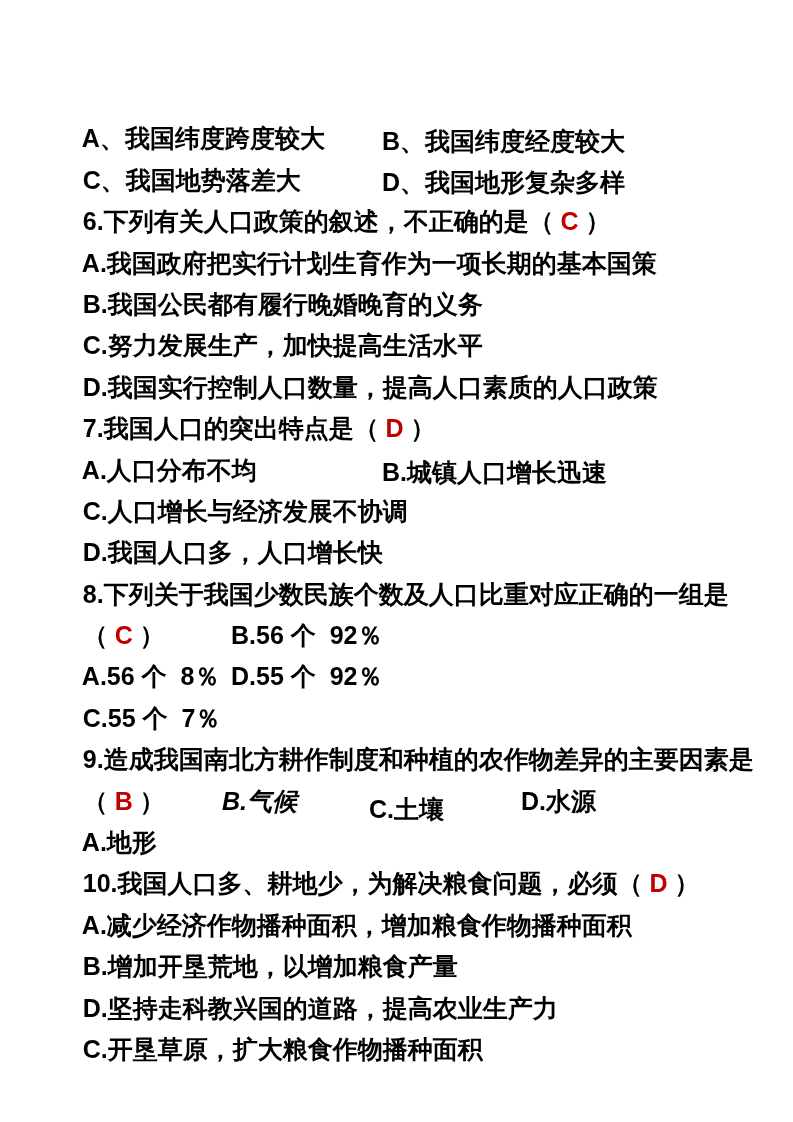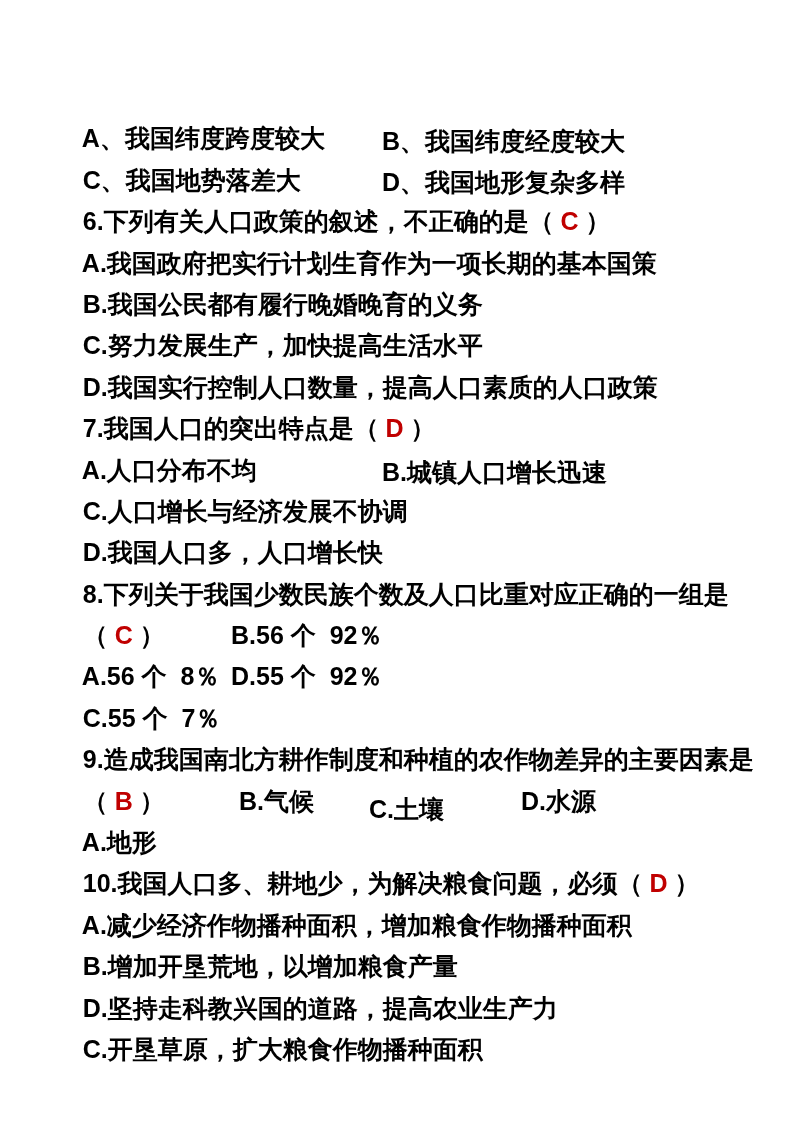--- a/index.html
+++ b/index.html
@@ -25,21 +25,21 @@
   }
   .line {
     position: relative;
     height: 41.4px;
     line-height: 41.4px;
     white-space: pre;
   }
   
   .c2-wide   { position: absolute; left: 327px; top: 16px; margin-top: 28px; }
   .c2-narrow { position: absolute; left: 176px; top: 0; }
-  .c-b4 { position: absolute; left: 184px; top: 0; }
+  .c-b4 { position: absolute; left: 167px; top: 0; font-style: italic; }
   .c-c4 { position: absolute; left: 314px; top: 8px; }
   .c-d4 { position: absolute; left: 466px; top: 0; }
   .ans {
     color: #c00000;
   }
 </style>
 </head>
 <body style="background: rgb(255, 255, 255);">
 
 <div class="page" style="color: rgb(0, 0, 0);">

